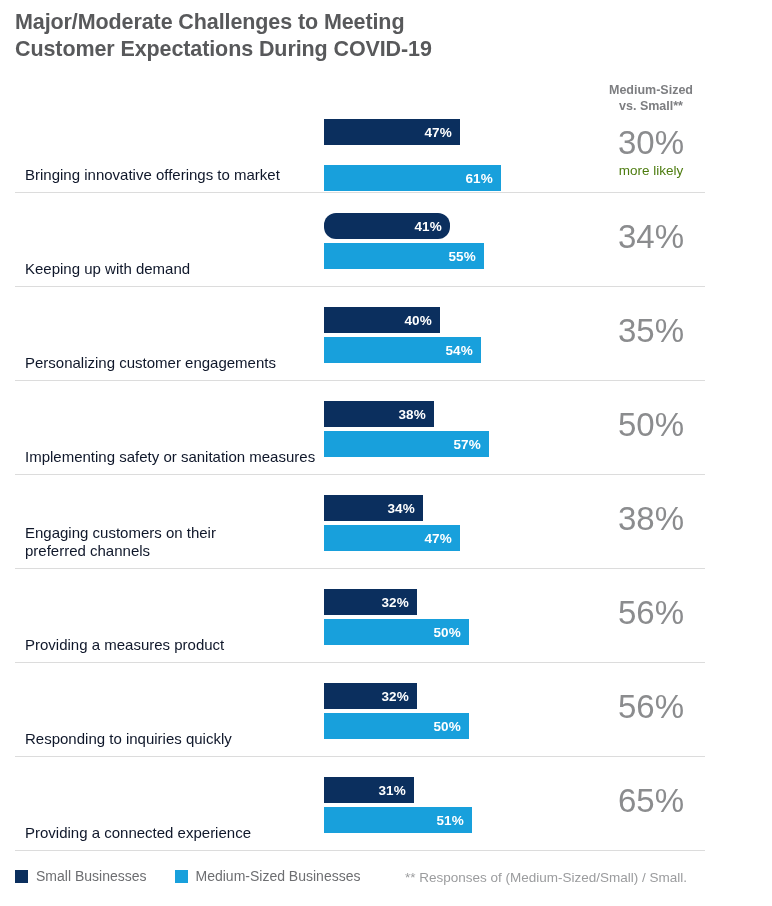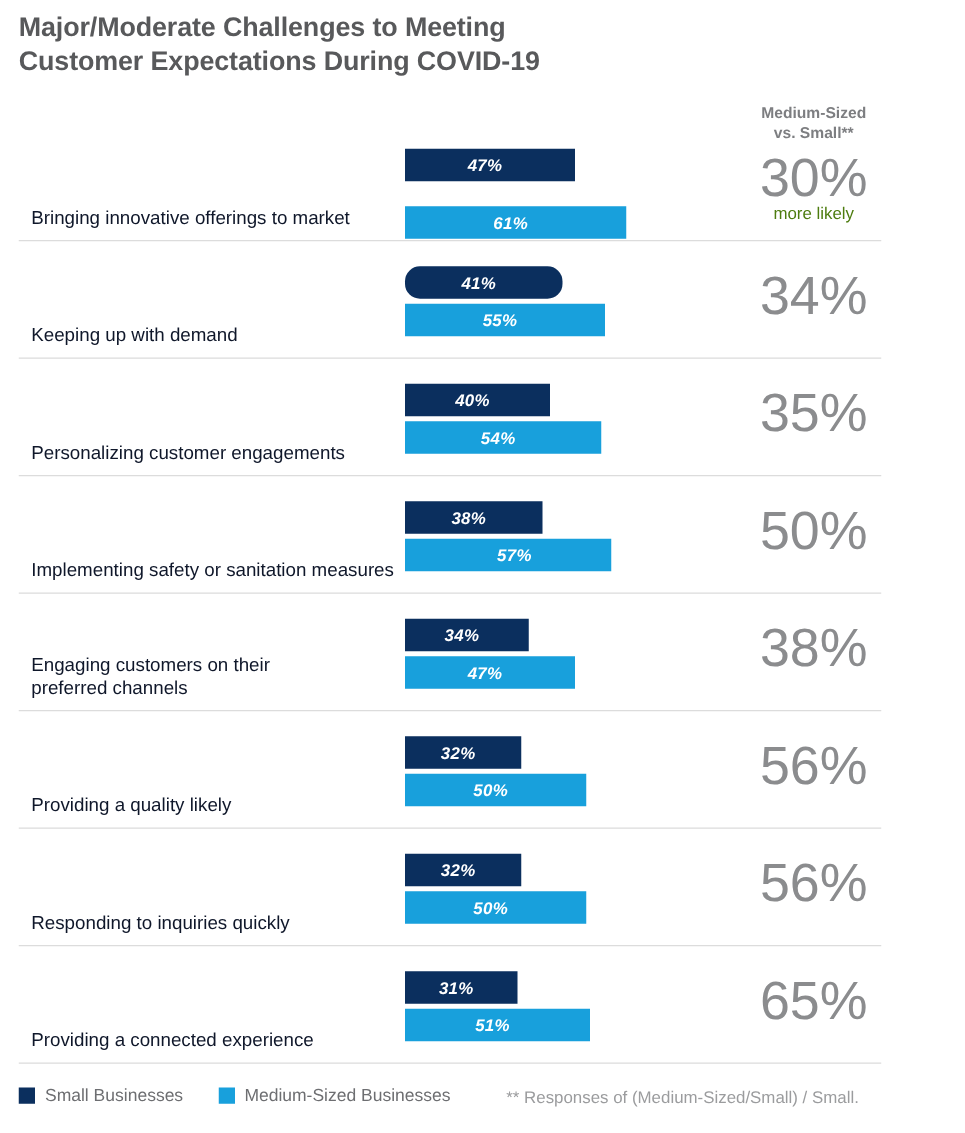--- a/index.html
+++ b/index.html
@@ -85,43 +85,42 @@
     position: absolute;
     left: 324px;
     top: 9px;
   }
   .bar {
     position: relative;
     height: 26px;
     box-sizing: border-box;
     display: flex;
     align-items: center;
-    justify-content: center;
-    font-style: italic;
+    justify-content: flex-end;
   }
   .bar.small  { background: #0b2f5e; }
   .bar.medium { background: #18a0dc; margin-top: 4px; }
   .bar-value {
     color: #ffffff;
     font-size: 13.5px;
     font-weight: bold;
     padding-right: 8px;
     letter-spacing: 0.2px;
   }
 
   
   .ratio {
     position: absolute;
     left: 566px;
     top: 14px;
     width: 170px;
     text-align: center;
   }
   .ratio-value {
-    font-size: 43px;
+    font-size: 33px;
     line-height: 38px;
     color: #8b8c8e;
     font-weight: normal;
   }
   .ratio-note {
     font-size: 13.5px;
     line-height: 18px;
     color: #4d7c0f;
   }
 
@@ -238,21 +237,21 @@
         <div class="bar medium" style="width: 136px;">
           <span class="bar-value">47%</span>
         </div>
       </div>
       <div class="ratio">
         <div class="ratio-value">38%</div>
       </div>
       <div class="row-sep"></div>
     </div>
     <div class="row">
-      <div class="cat-label">Providing a quality likely</div>
+      <div class="cat-label">Providing a measures product</div>
       <div class="bars">
         <div class="bar small" style="width: 93px;">
           <span class="bar-value">32%</span>
         </div>
         <div class="bar medium" style="width: 145px;">
           <span class="bar-value">50%</span>
         </div>
       </div>
       <div class="ratio">
         <div class="ratio-value">56%</div>

